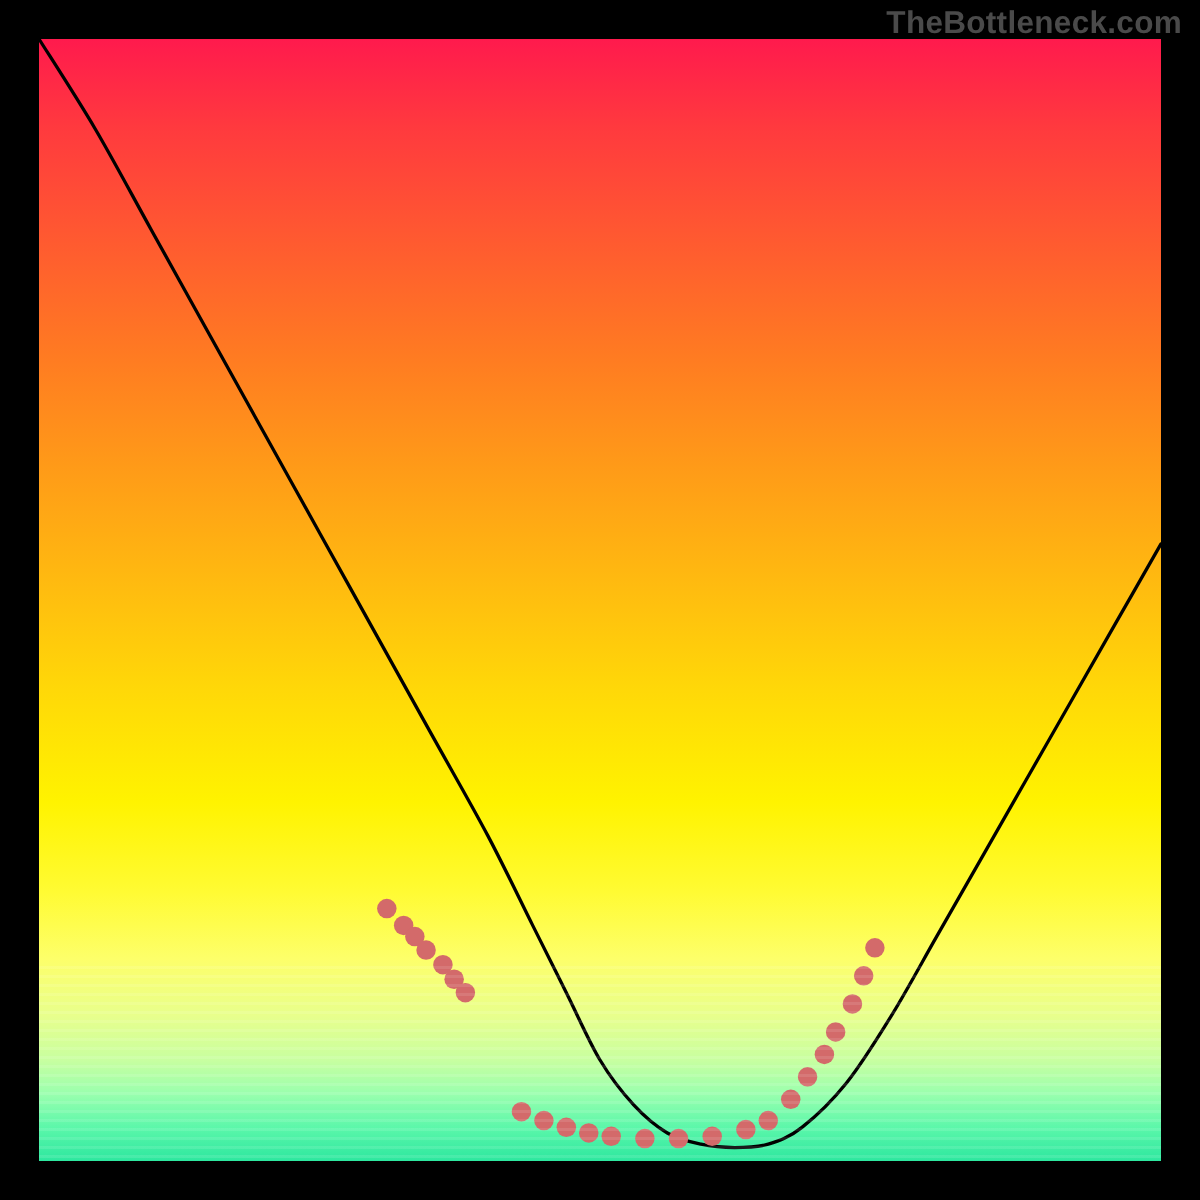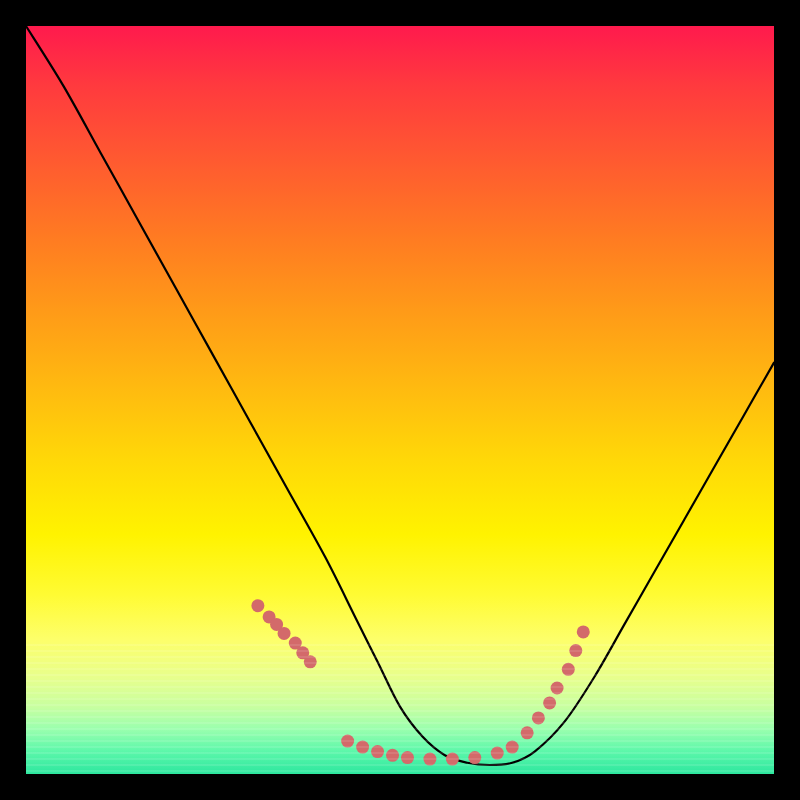--- a/index.html
+++ b/index.html
@@ -76,20 +76,21 @@
     left: 0;
     width: 748px;
     height: 748px;
     overflow: visible;
   }
 </style>
 </head>
 <body>
 
 <div class="frame">
+  <div class="watermark">TheBottleneck.com</div>
 
   <div class="plot-area">
     <svg class="curve" viewBox="0 0 748 748">
       <path id="curve-path" fill="none" stroke="#000000" stroke-width="2.2" stroke-linecap="round" d="M 0 0 C 6.233333333333333 9.97333333333332, 24.93333333333333 38.646666666666576, 37.4 59.83999999999992 C 49.86666666666667 81.03333333333326, 62.33333333333333 104.72000000000007, 74.8 127.16000000000008 C 87.26666666666667 149.6000000000001, 99.73333333333333 172.04000000000002, 112.2 194.48000000000002 C 124.66666666666667 216.92000000000002, 137.13333333333333 239.36, 149.6 261.8 C 162.06666666666666 284.24, 174.53333333333333 306.67999999999995, 187 329.11999999999995 C 199.46666666666667 351.55999999999995, 211.93333333333334 374, 224.4 396.44 C 236.86666666666667 418.88, 249.33333333333334 441.32, 261.8 463.76 C 274.26666666666665 486.2, 287.98 509.8866666666667, 299.2 531.08 C 310.41999999999996 552.2733333333334, 320.3933333333333 573.4666666666667, 329.12 590.9200000000001 C 337.8466666666667 608.3733333333334, 344.08 620.8399999999999, 351.56 635.8 C 359.04 650.76, 366.52 668.2133333333334, 374 680.6800000000001 C 381.48 693.1466666666668, 388.96 702.4966666666667, 396.44 710.6 C 403.92 718.7033333333334, 411.40000000000003 724.9366666666666, 418.88000000000005 729.3 C 426.36000000000007 733.6633333333333, 433.84000000000003 735.1593333333333, 441.32 736.78 C 448.79999999999995 738.4006666666667, 456.28 739.024, 463.76 739.024 C 471.24 739.024, 478.71999999999997 739.024, 486.2 736.78 C 493.68 734.536, 499.9133333333334 732.4166666666666, 508.64000000000004 725.56 C 517.3666666666667 718.7033333333333, 528.5866666666666 708.1066666666667, 538.56 695.64 C 548.5333333333333 683.1733333333333, 558.5066666666667 666.9666666666667, 568.48 650.76 C 578.4533333333334 634.5533333333333, 588.4266666666666 615.8533333333334, 598.4 598.4 C 608.3733333333333 580.9466666666666, 618.3466666666666 563.4933333333333, 628.3199999999999 546.04 C 638.2933333333333 528.5866666666666, 648.2666666666667 511.13333333333327, 658.24 493.67999999999995 C 668.2133333333334 476.22666666666663, 678.1866666666667 458.7733333333333, 688.1600000000001 441.32 C 698.1333333333334 423.8666666666667, 708.1066666666666 406.41333333333336, 718.0799999999999 388.96000000000004 C 728.0533333333333 371.5066666666667, 743.0133333333333 345.32666666666665, 748 336.59999999999997"></path>
       <g id="dots-group">
           <circle cx="231.88" cy="579.7" r="6.5" fill="#d36a6a"></circle>
           <circle cx="243.1" cy="590.9200000000001" r="6.5" fill="#d36a6a"></circle>
           <circle cx="250.58" cy="598.4" r="6.5" fill="#d36a6a"></circle>
           <circle cx="258.06" cy="607.376" r="6.5" fill="#d36a6a"></circle>
           <circle cx="269.28" cy="617.1" r="6.5" fill="#d36a6a"></circle>

